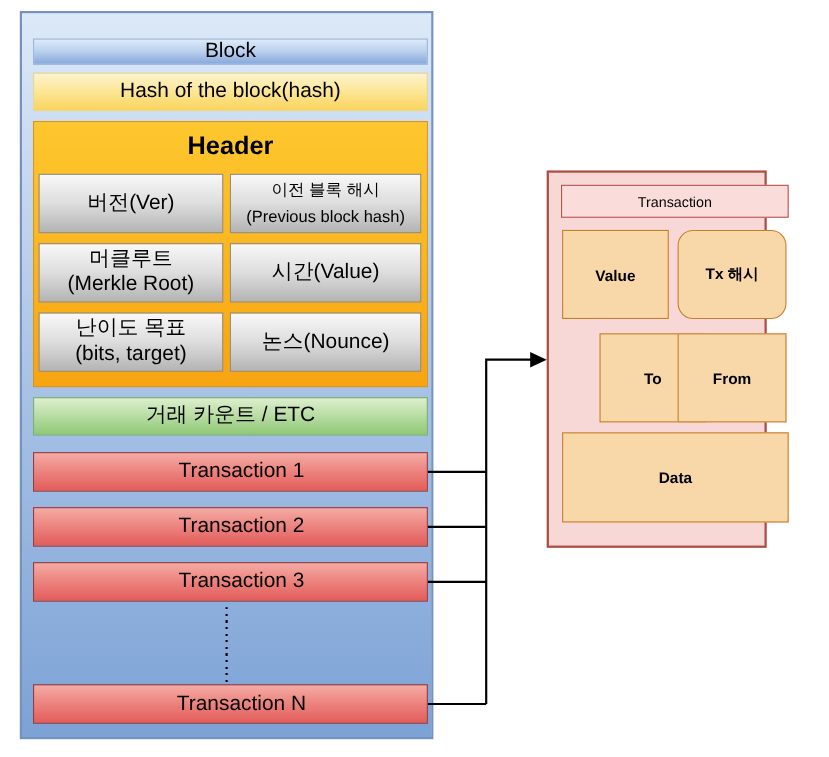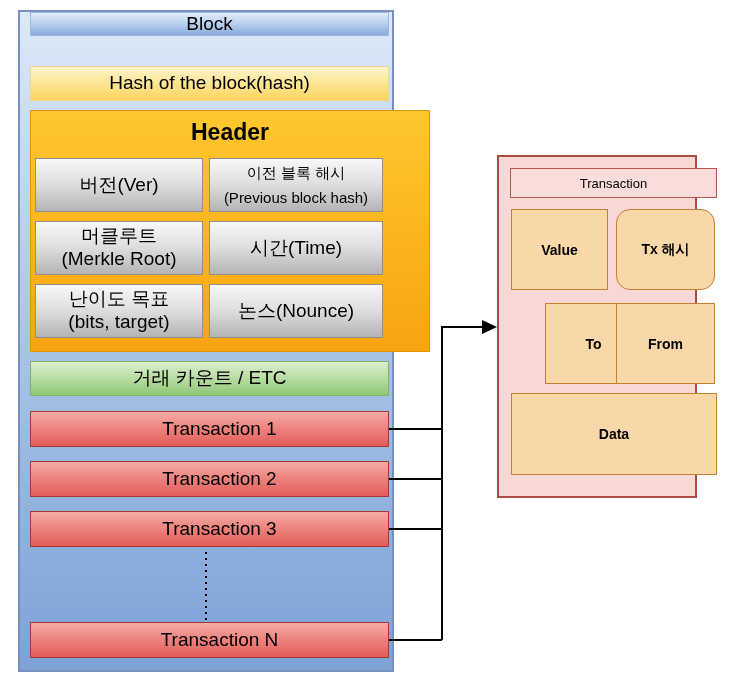--- a/index.html
+++ b/index.html
@@ -11,27 +11,27 @@
   .block-container{
     position:absolute;left:18px;top:10px;width:376px;height:662px;
     background:linear-gradient(180deg,#dce9f8 0%,#aec7e8 45%,#7ca2d6 100%);
     border:2px solid #7691bd;box-sizing:border-box;
   }
   .bar{
     position:absolute;left:10px;width:359px;box-sizing:border-box;
     display:flex;align-items:center;justify-content:center;
     font-size:19px;line-height:1.1;text-align:center;
   }
-  .block-title{top:0;height:24px;
+  .block-title{top:23px;height:24px;
     background:linear-gradient(180deg,#ddeafa 0%,#bdd2ee 45%,#88a9dc 100%);
     border:1px solid #9db6d9;}
   .hash-bar{top:54px;height:35px;
     background:linear-gradient(180deg,#fdf3cd 0%,#fce79a 45%,#fbd45e 100%);
     border:1px solid #ecd787;}
-  .header-box{position:absolute;left:10px;top:98px;width:400px;height:242px;
+  .header-box{position:absolute;left:10px;top:98px;width:359px;height:242px;
     background:linear-gradient(180deg,#fec72f 0%,#fbb41c 55%,#f7a411 100%);
     border:1px solid #e09409;box-sizing:border-box;}
   .header-title{text-align:center;font-weight:bold;font-size:23px;padding-top:8px;}
   .header-grid{position:absolute;left:4px;top:47px;display:grid;
     grid-template-columns:168px 174px;grid-template-rows:54px 54px 54px;
     column-gap:6px;row-gap:9px;}
   .hcell{
     background:linear-gradient(180deg,#f8f8f8 0%,#dddddd 50%,#b4b4b4 100%);
     border:1px solid #8f8f8f;box-sizing:border-box;
     display:flex;flex-direction:column;align-items:center;justify-content:center;
@@ -93,21 +93,21 @@
         </div>
         <div class="hcell small">
           <span>이전 블록 해시</span>
           <span class="sub">(Previous block hash)</span>
         </div>
         <div class="hcell">
           <span>머클루트</span>
           <span class="sub">(Merkle Root)</span>
         </div>
         <div class="hcell">
-          <span>시간(Time)</span>
+          <span>시간(Value)</span>
 
         </div>
         <div class="hcell">
           <span>난이도 목표</span>
           <span class="sub">(bits, target)</span>
         </div>
         <div class="hcell">
           <span>논스(Nounce)</span>
 
         </div>

